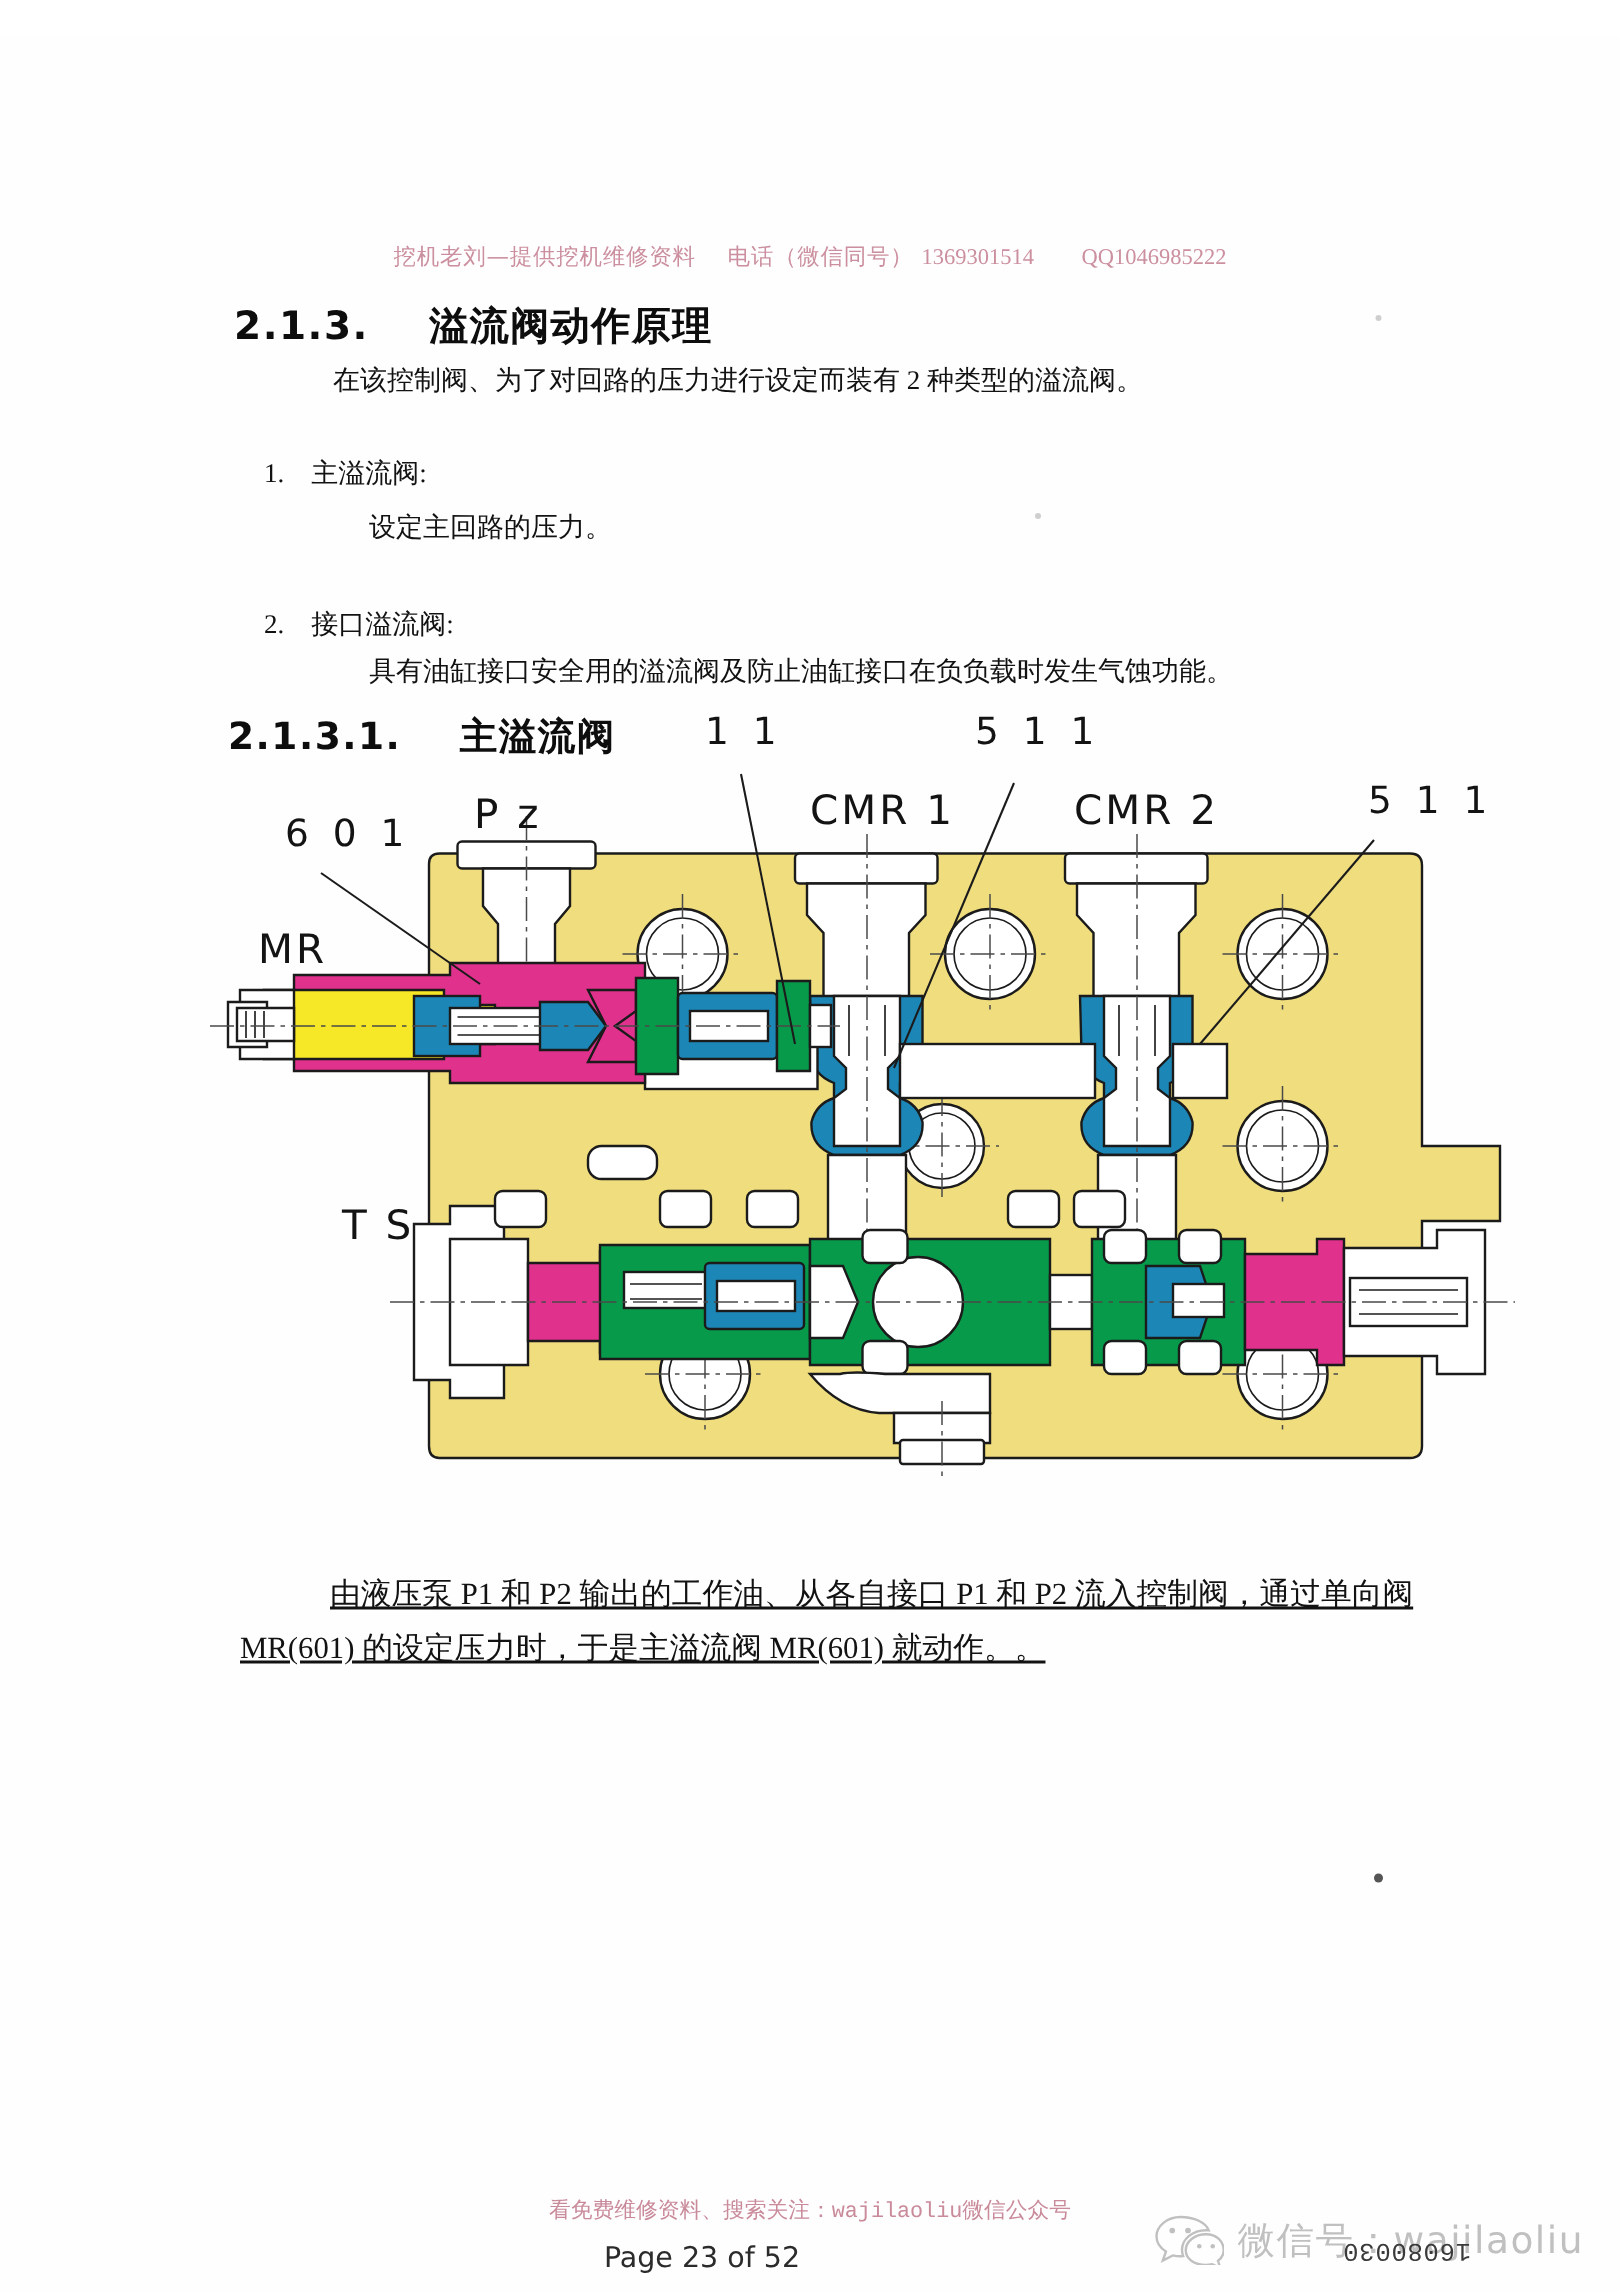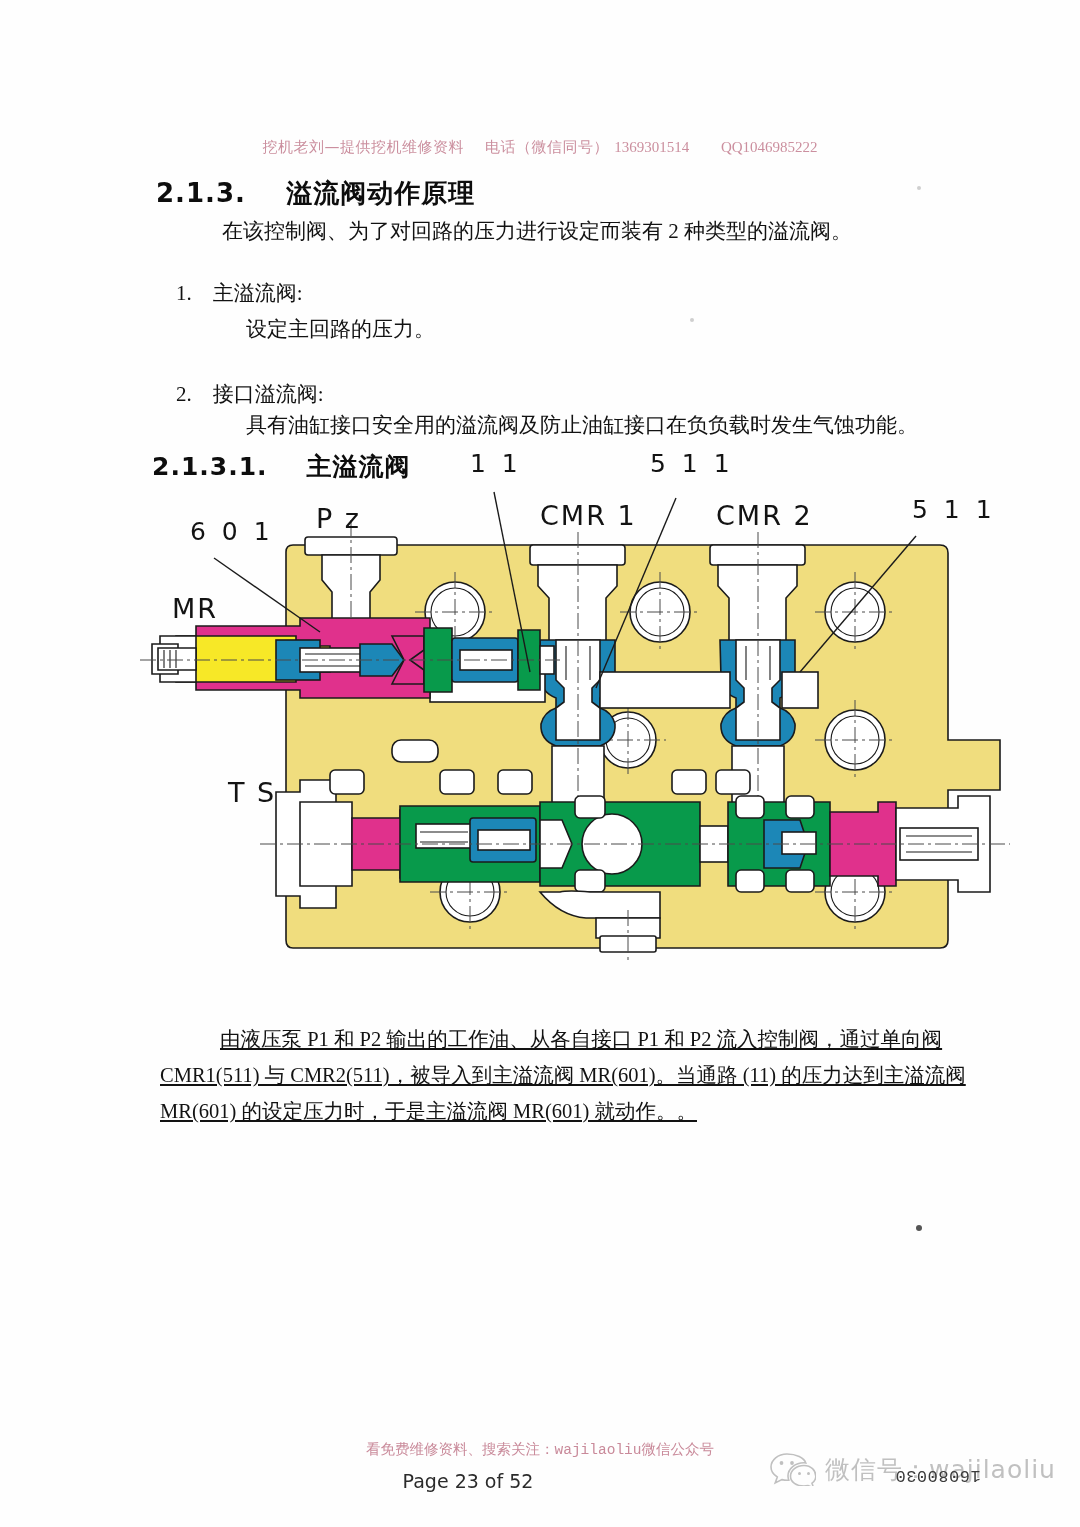--- a/index.html
+++ b/index.html
@@ -8,20 +8,21 @@
     width:1080px;height:1527px;
     background:#ffffff;
     font-family:"Liberation Serif", serif;
     color:#111;
     position:relative;
     overflow:hidden;
   }
   .page{
     position:absolute;inset:0;
     background:#fefefe;
+    margin-top:24px;
   }
 
   
   .header-stamp{
     position:absolute;top:138px;left:0;width:1080px;
     text-align:center;
     color:#c98a9a;
     font-size:15px;
     letter-spacing:.5px;
     font-family:"DejaVu Sans", sans-serif;
@@ -35,21 +36,21 @@
     position:absolute;
     font-family:"DejaVu Sans", sans-serif;
     font-weight:bold;
     color:#0d0d0d;
   }
   #h213{left:156px;top:176px;font-size:26px;letter-spacing:1px;}
   #h2131{left:152px;top:450px;font-size:25px;letter-spacing:1px;}
 
   .body-line{
     position:absolute;
-    font-size:21px;
+    font-size:18px;
     line-height:1.45;
     font-family:"Liberation Serif", serif;
     color:#121212;
     white-space:nowrap;
   }
   #p-intro{left:222px;top:216px;}
   #li1-label{left:176px;top:278px;}
   #li1-text{left:246px;top:314px;}
   #li2-label{left:176px;top:379px;}
   #li2-text{left:246px;top:410px;}
@@ -361,21 +362,20 @@
       <text class="cap" x="540" y="85">CMR 1</text>
       <text class="cap" x="716" y="85">CMR 2</text>
       <text class="cap" x="172" y="178">MR</text>
       <text class="cap" x="228" y="362">T S</text>
     </g>
   </svg>
   </div>
 
   <div class="para">
     <span class="ln first">由液压泵 P1 和 P2 输出的工作油、从各自接口 P1 和 P2 流入控制阀，通过单向阀</span>
-    <span class="ln">CMR1(511) 与 CMR2(511)，被导入到主溢流阀 MR(601)。当通路 (11) 的压力达到主溢流阀</span>
     <span class="ln">MR(601) 的设定压力时，于是主溢流阀 MR(601) 就动作。。</span>
   </div>
 
   <div class="speck" style="left:917px;top:186px;width:4px;height:4px;"></div>
   <div class="speck" style="left:690px;top:318px;width:4px;height:4px;"></div>
   <div class="speck" style="left:916px;top:1225px;width:6px;height:6px;background:#555;"></div>
 
   <div class="footer-stamp">
     <span>看免费维修资料、搜索关注：</span><span class="mono">wajilaoliu</span><span>微信公众号</span>
   </div>

